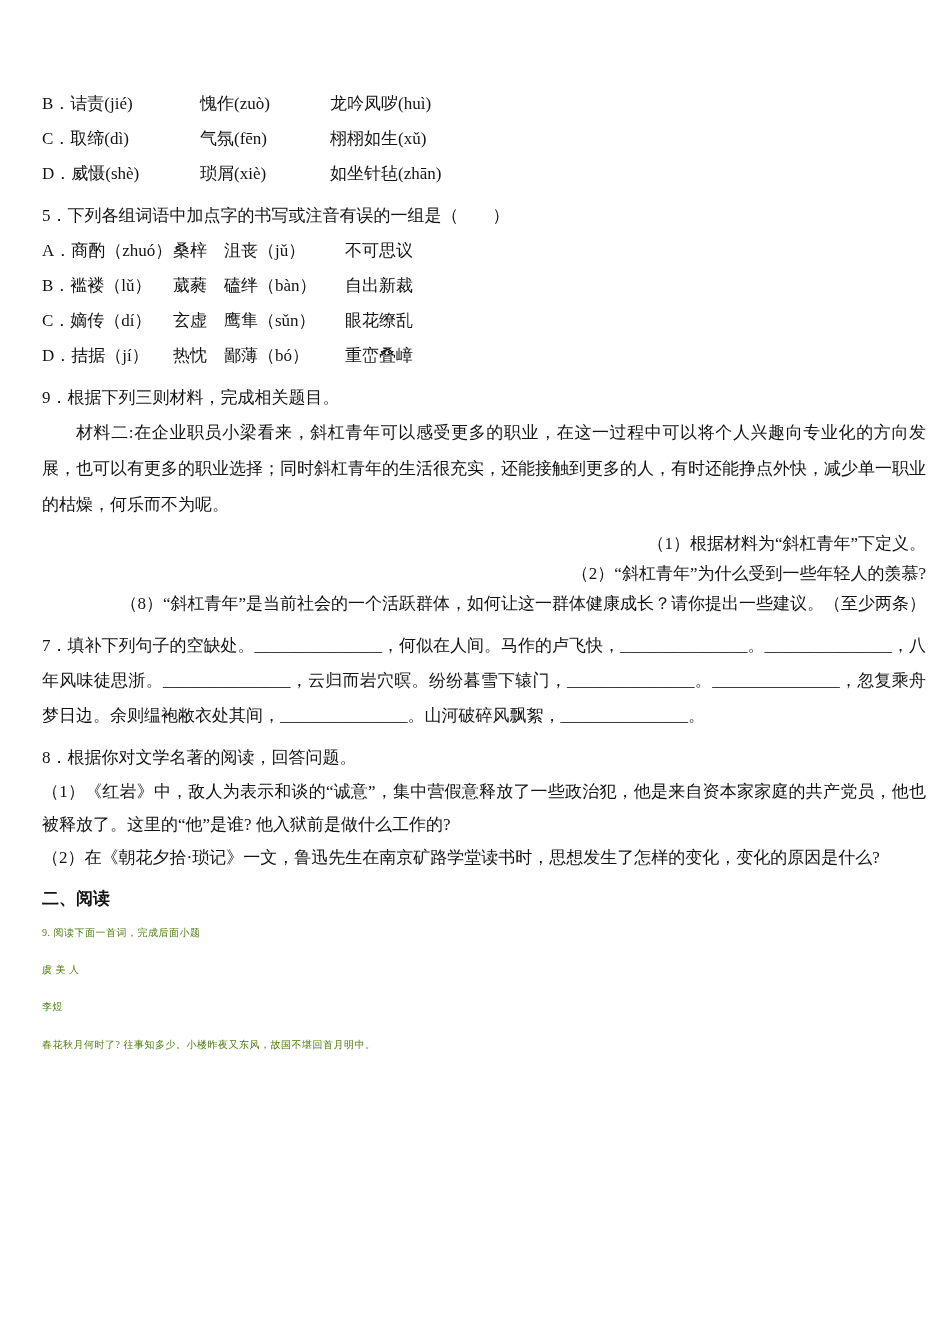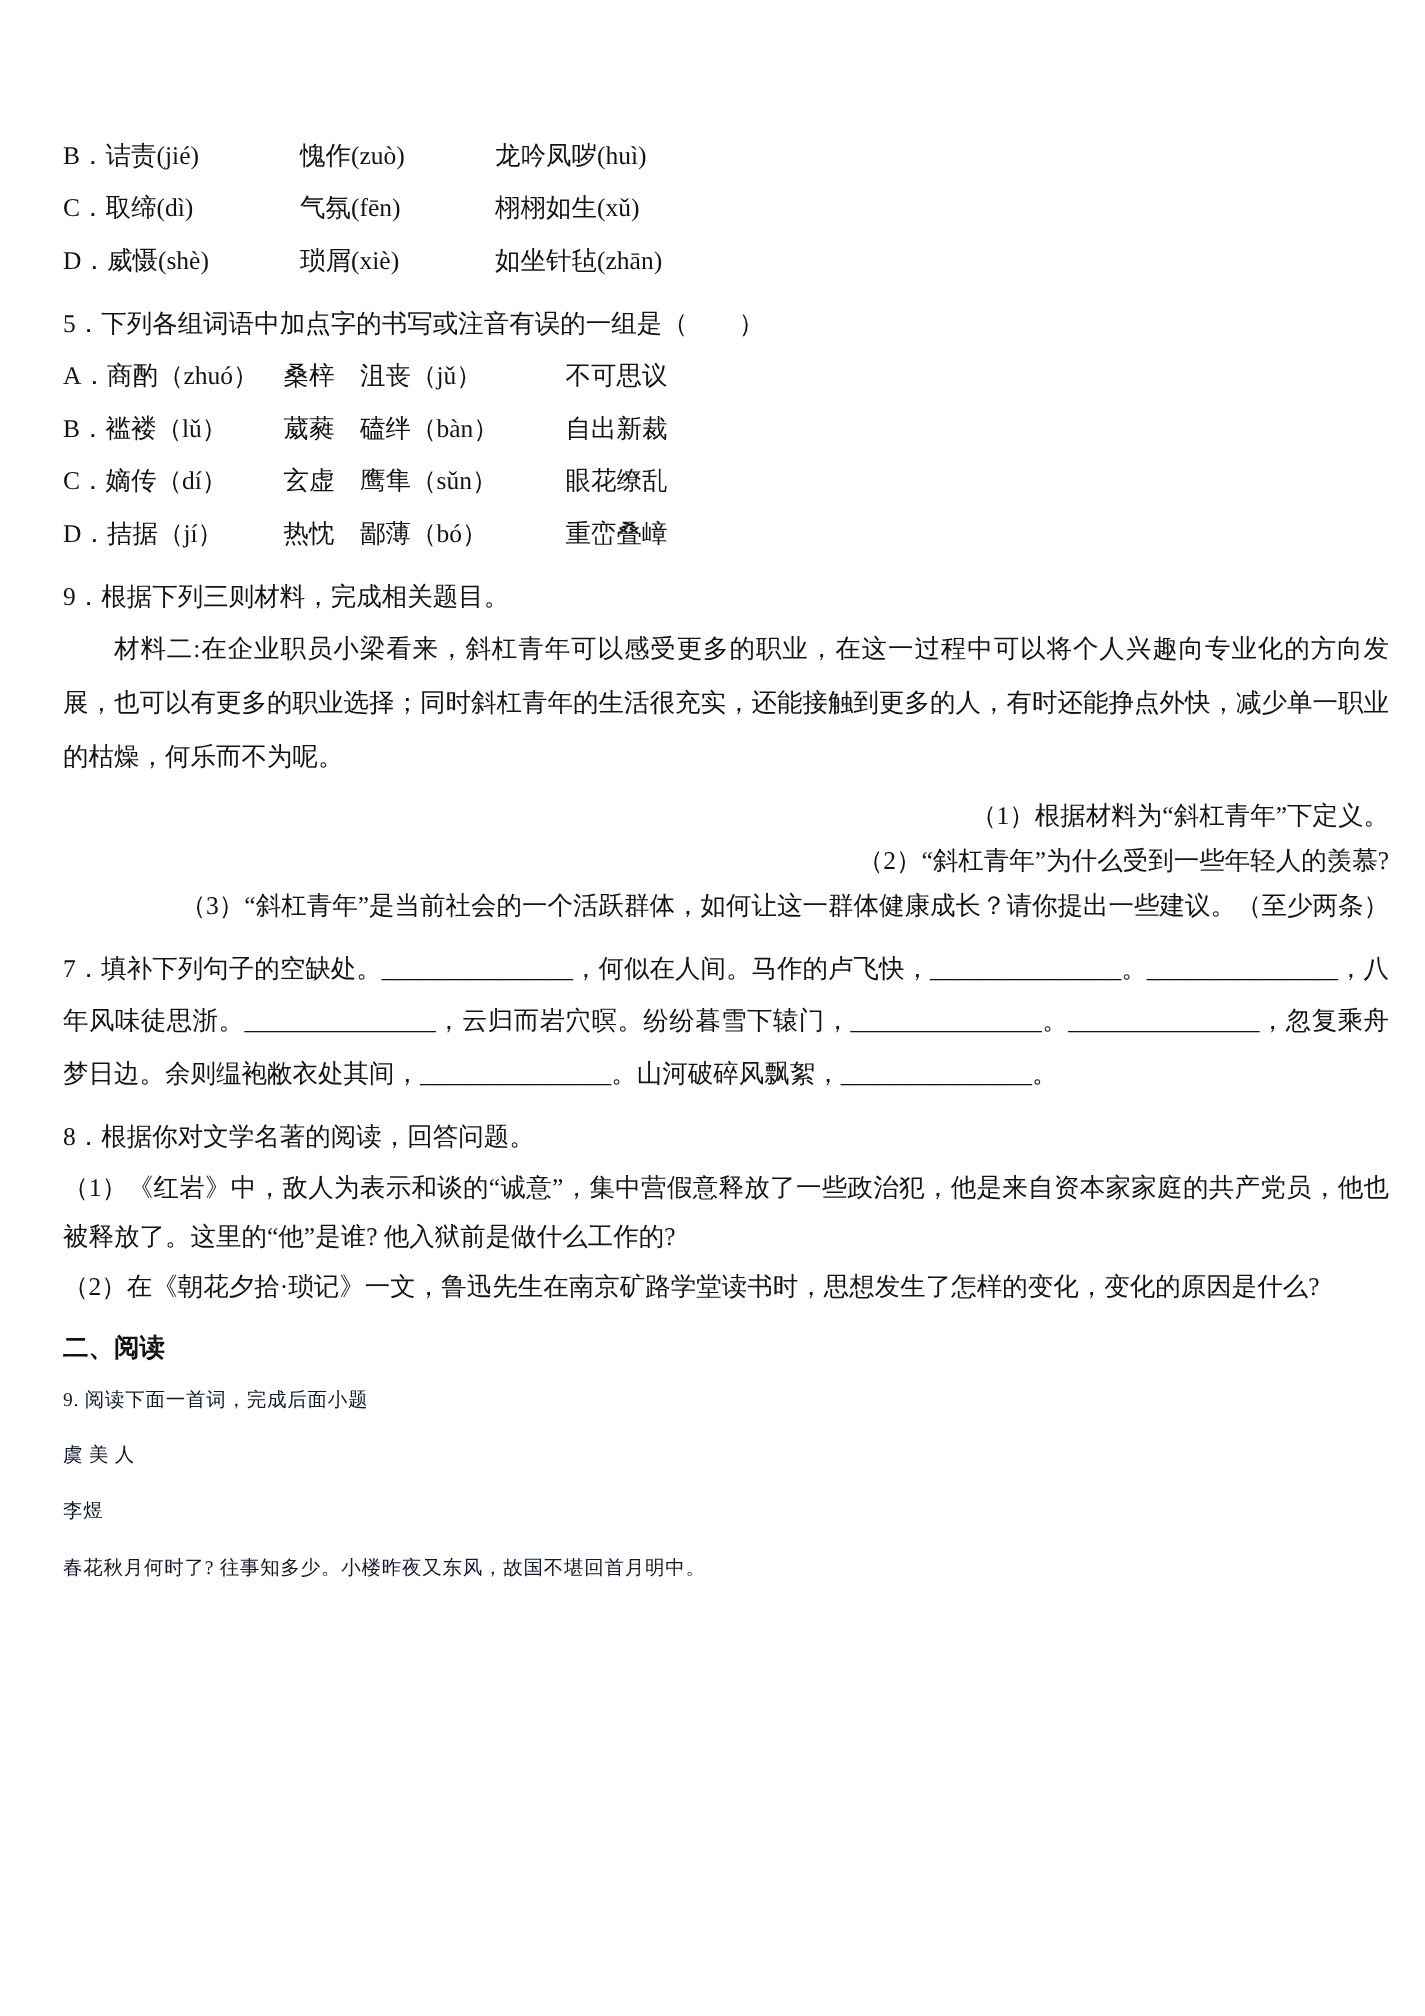--- a/index.html
+++ b/index.html
@@ -11,35 +11,35 @@
     color: #131313;
   }
   .page {
     box-sizing: border-box;
     width: 950px; height: 1332px;
     padding: 86px 24px 0 42px;
     font-size: 17px;
   }
   .optrow { display: grid; height: 35px; align-items: center; }
   .r4 { grid-template-columns: 158px 130px 1fr; }
-  .r5 { grid-template-columns: 131px 172px 1fr; gap: 16px; }
+  .r5 { grid-template-columns: 131px 172px 1fr; }
   .stem { line-height: 34px; margin-top: 8px; }
   .para {
     margin: 0; line-height: 36px;
     text-align: justify; text-justify: inter-ideograph;
   }
   .indent { text-indent: 2em; }
   .subline { line-height: 30px; }
   .subs { margin-top: 6px; text-align: right; }
   .q7 { margin-top: 9px; line-height: 35px; }
   .q8p { line-height: 33px; }
   .section-title { font-weight: bold; line-height: 32px; margin-top: 9px; }
   .muted {
-    color: #0f172a;
-    font-size: 13px;
+    color: #4d7c0f;
+    font-size: 10px;
     letter-spacing: 0.5px;
   }
   .muted .q9stem { line-height: 32px; margin-top: 2px; }
   .muted .poem-title { line-height: 33px; }
   .muted .poem-author { line-height: 34px; }
   .muted .poem-line { line-height: 33px; }
   .muted .gap-s { margin-top: 4px; }
 </style>
 </head>
 <body>
@@ -82,21 +82,21 @@
     <span class="cell">D．拮据（jí）</span>
     <span class="cell">热忱　鄙薄（bó）</span>
     <span class="cell">重峦叠嶂</span>
   </div>
 
   <div class="stem">9．根据下列三则材料，完成相关题目。</div>
   <p class="para indent">材料二:在企业职员小梁看来，斜杠青年可以感受更多的职业，在这一过程中可以将个人兴趣向专业化的方向发展，也可以有更多的职业选择；同时斜杠青年的生活很充实，还能接触到更多的人，有时还能挣点外快，减少单一职业的枯燥，何乐而不为呢。</p>
   <div class="subs">
     <div class="subline">（1）根据材料为“斜杠青年”下定义。</div>
     <div class="subline">（2）“斜杠青年”为什么受到一些年轻人的羡慕?</div>
-    <div class="subline">（3）“斜杠青年”是当前社会的一个活跃群体，如何让这一群体健康成长？请你提出一些建议。（至少两条）</div>
+    <div class="subline">（8）“斜杠青年”是当前社会的一个活跃群体，如何让这一群体健康成长？请你提出一些建议。（至少两条）</div>
   </div>
 
   <p class="para q7">7．填补下列句子的空缺处。_______________，何似在人间。马作的卢飞快，_______________。_______________，八年风味徒思浙。_______________，云归而岩穴暝。纷纷暮雪下辕门，_______________。_______________，忽复乘舟梦日边。余则缊袍敝衣处其间，_______________。山河破碎风飘絮，_______________。</p>
 
   <div class="stem">8．根据你对文学名著的阅读，回答问题。</div>
   <p class="para q8p">（1）《红岩》中，敌人为表示和谈的“诚意”，集中营假意释放了一些政治犯，他是来自资本家家庭的共产党员，他也被释放了。这里的“他”是谁? 他入狱前是做什么工作的?</p>
   <p class="para q8p">（2）在《朝花夕拾·琐记》一文，鲁迅先生在南京矿路学堂读书时，思想发生了怎样的变化，变化的原因是什么?</p>
 
   <div class="section-title">二、阅读</div>
 

